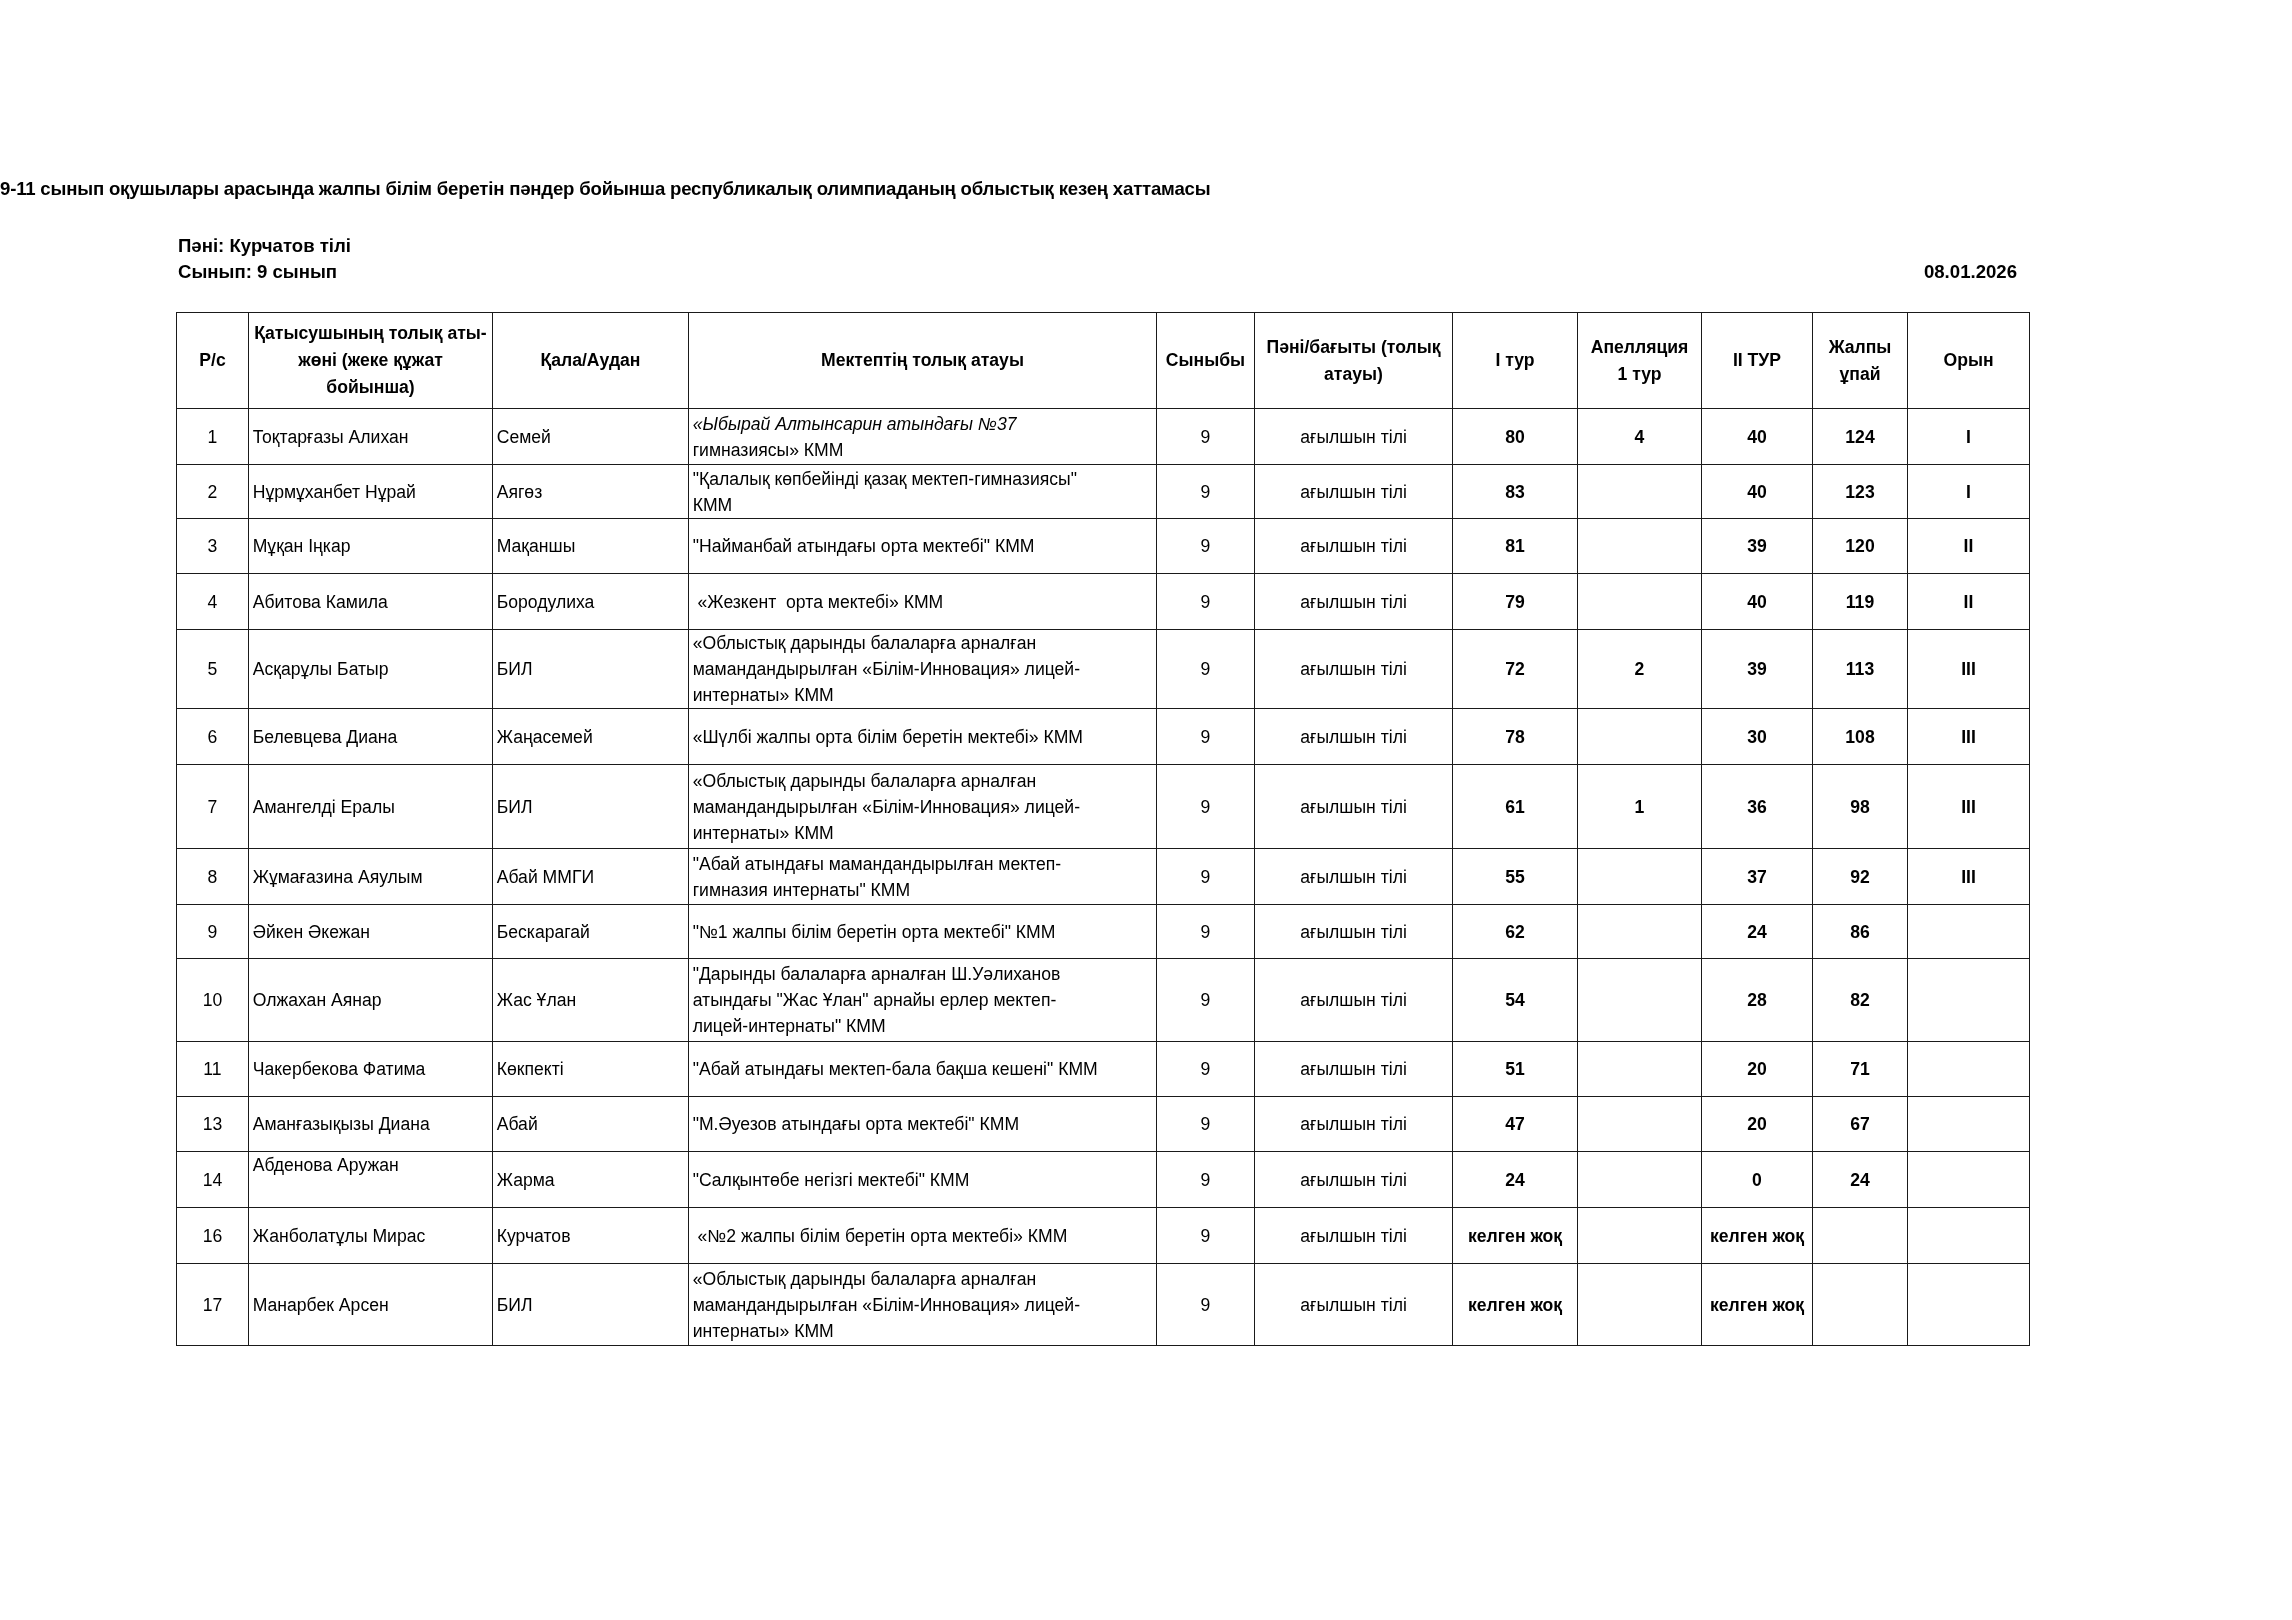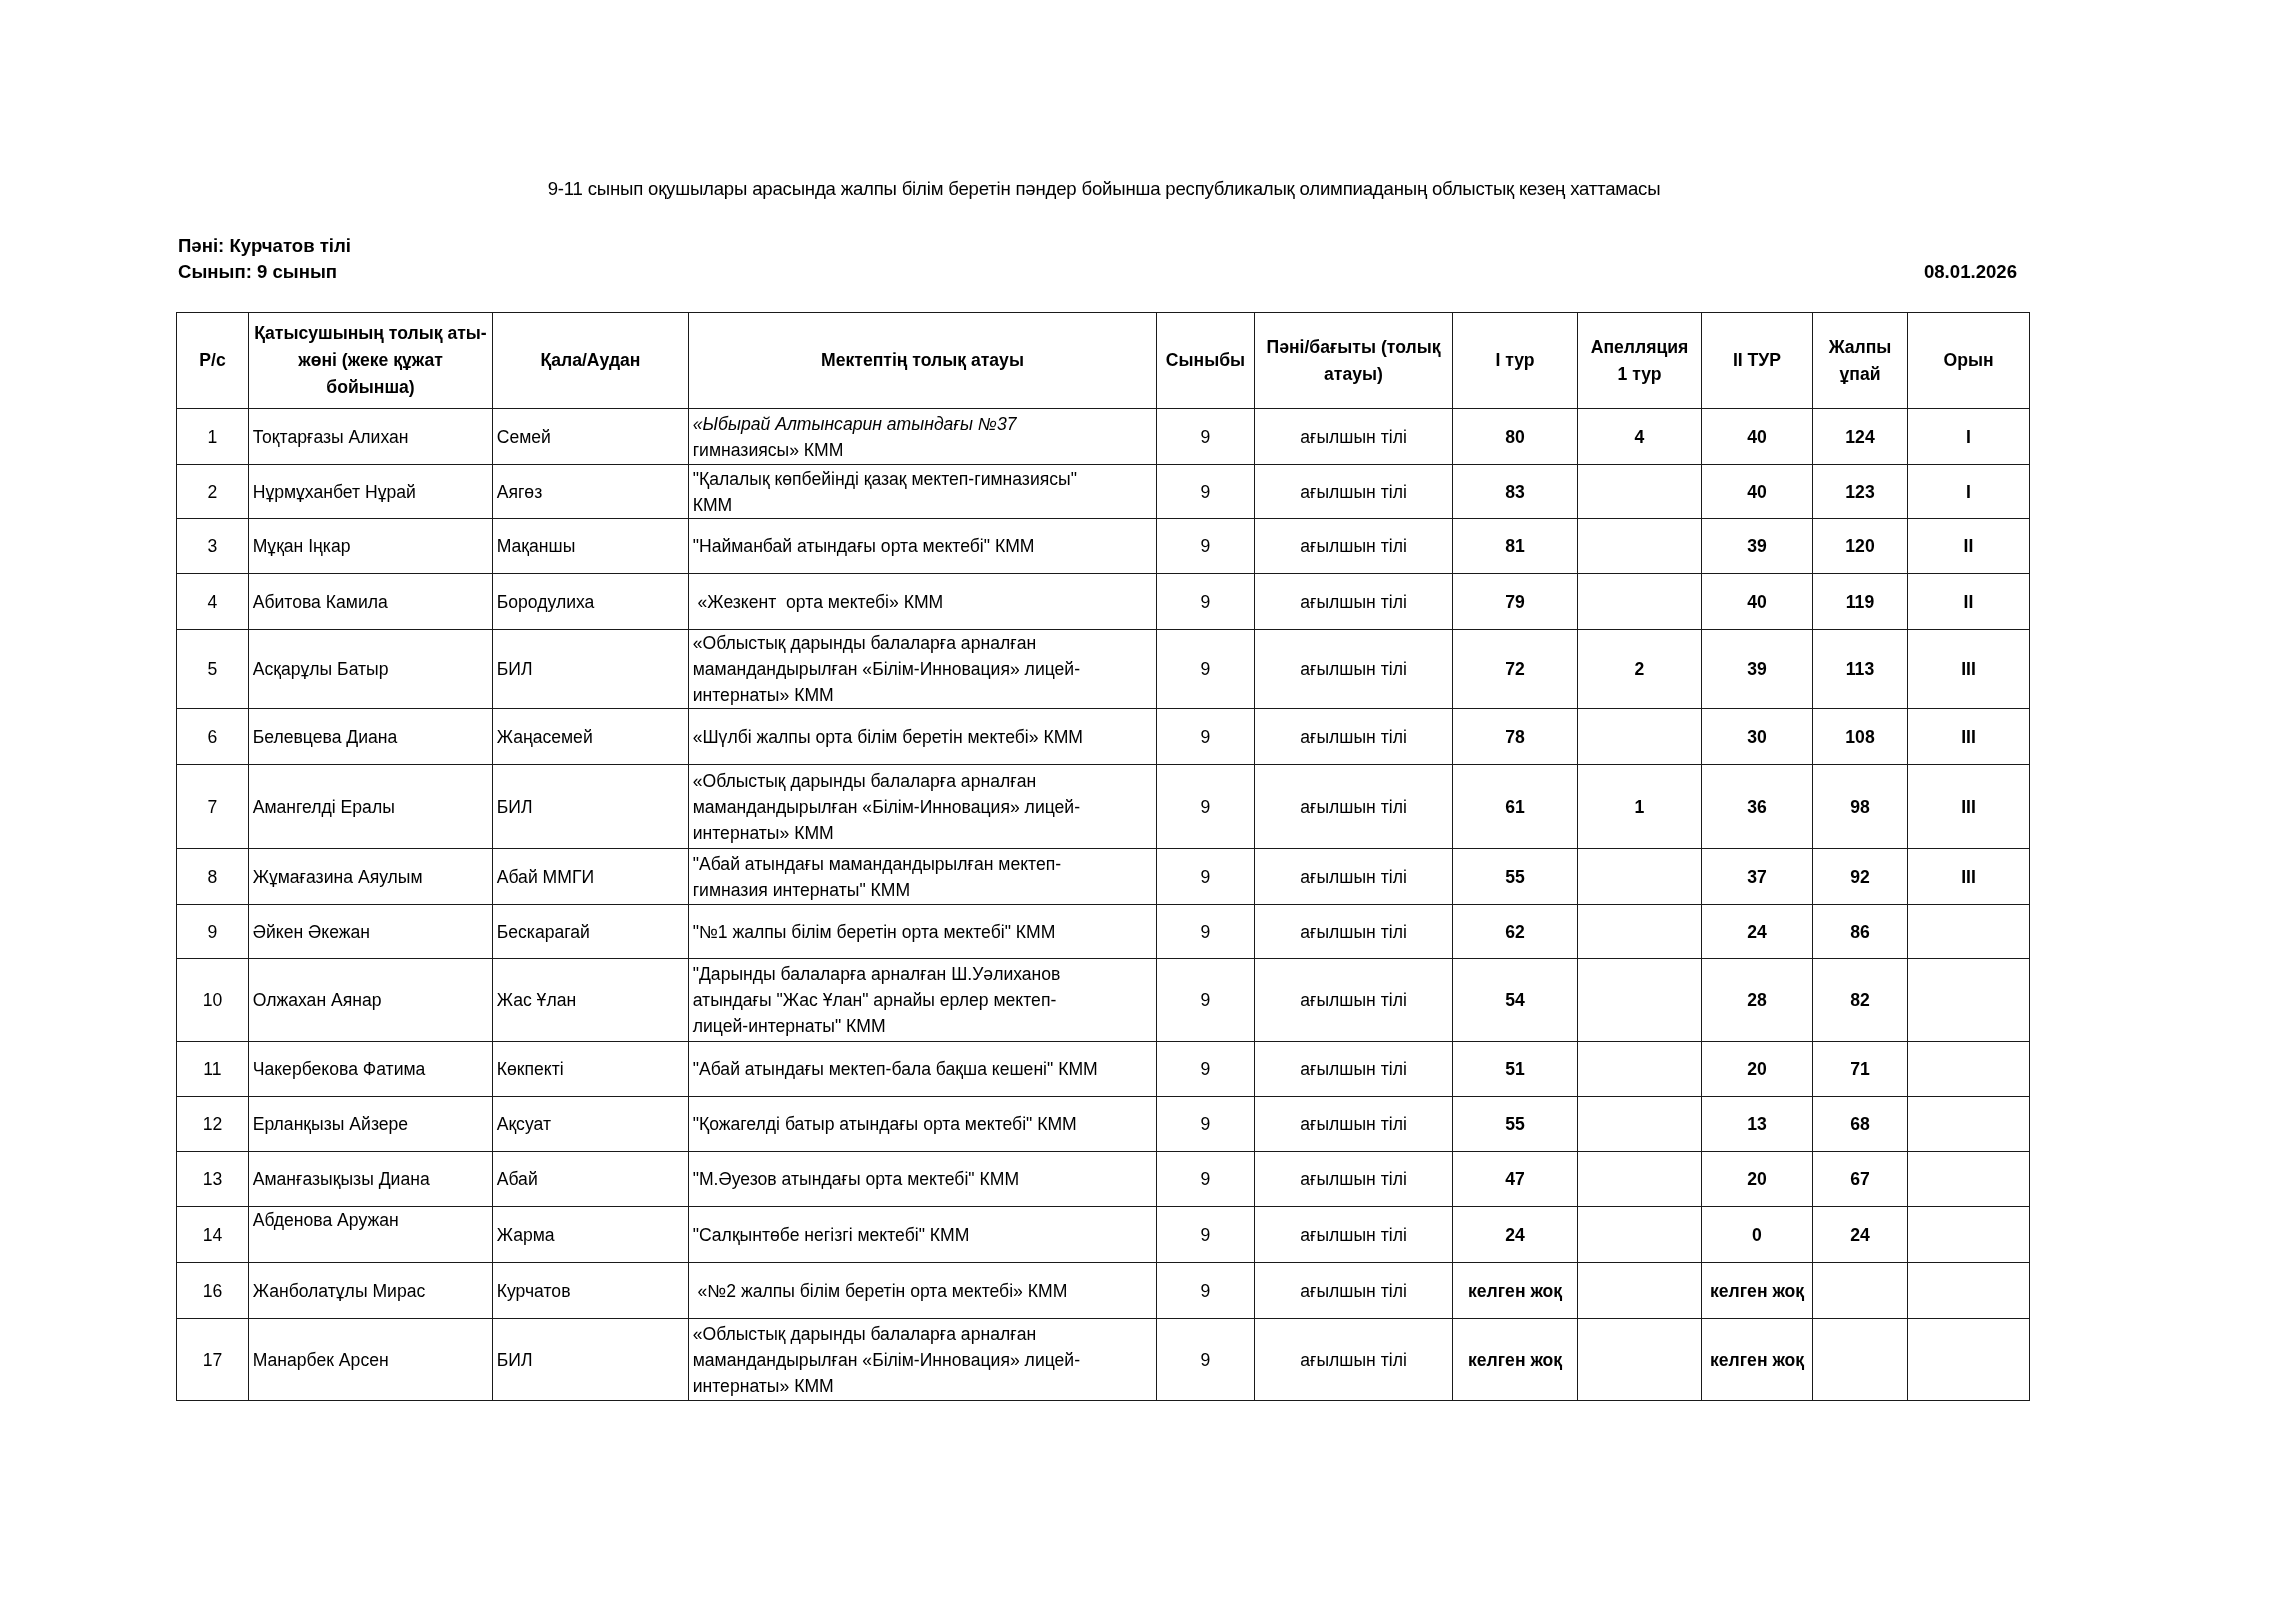--- a/index.html
+++ b/index.html
@@ -1,19 +1,19 @@
 <!DOCTYPE html>
 <html style="font-size:15px"><head>
 <meta charset="utf-8">
 <style>
   html, body { margin: 0; padding: 0; background: #ffffff; }
   body { width: 2292px; height: 1620px; position: relative; overflow: hidden;
          font-family: "Liberation Sans", sans-serif; color: #000; }
-  .title { position: absolute; left: 0; width: 2208px; top: 178px; text-align: center;
-           font-weight: normal; font-size: 18.6px; letter-spacing: -0.2px; }
+  .title { position: absolute; left: 0; width: 2208px; top: 178px; 
+           font-weight: bold; font-size: 18.6px; letter-spacing: -0.2px; }
   .meta { position: absolute; left: 178px; font-weight: bold; font-size: 18.6px; }
   .date { position: absolute; right: 275px; top: 261px; font-weight: bold; font-size: 18.6px; }
   table.grid { position: absolute; left: 176px; top: 312px; border-collapse: collapse;
                table-layout: fixed; width: 1853px; }
   table.grid td, table.grid th { border: 1.9px solid #1a1a1a; padding: 0 3.7px; font-size: 17.6px;
                line-height: 26px; overflow: hidden; box-sizing: border-box; }
   table.grid th { font-weight: bold; text-align: center; vertical-align: middle; line-height: 27px; }
   .c { text-align: center; }
   .b { font-weight: bold; }
   .l { text-align: left; }
@@ -255,35 +255,20 @@
         </td>
         <td class="c">9</td>
         <td class="c">ағылшын тілі</td>
         <td class="c b nw">51</td>
         <td class="c b"></td>
         <td class="c b nw">20</td>
         <td class="c b">71</td>
         <td class="c b"></td>
       </tr>
       <tr style="height: 55px;">
-        <td class="c">12</td>
-        <td class="l nw">Ерланқызы Айзере</td>
-        <td class="l nw">Ақсуат</td>
-        <td class="l">
-          <span class="line" style="white-space: pre;">"Қожагелді батыр атындағы орта мектебі" КММ</span>
-        </td>
-        <td class="c">9</td>
-        <td class="c">ағылшын тілі</td>
-        <td class="c b nw">55</td>
-        <td class="c b"></td>
-        <td class="c b nw">13</td>
-        <td class="c b">68</td>
-        <td class="c b"></td>
-      </tr>
-      <tr style="height: 55px;">
         <td class="c">13</td>
         <td class="l nw">Аманғазықызы Диана</td>
         <td class="l nw">Абай</td>
         <td class="l">
           <span class="line" style="white-space: pre;">"М.Әуезов атындағы орта мектебі" КММ</span>
         </td>
         <td class="c">9</td>
         <td class="c">ағылшын тілі</td>
         <td class="c b nw">47</td>
         <td class="c b"></td>

